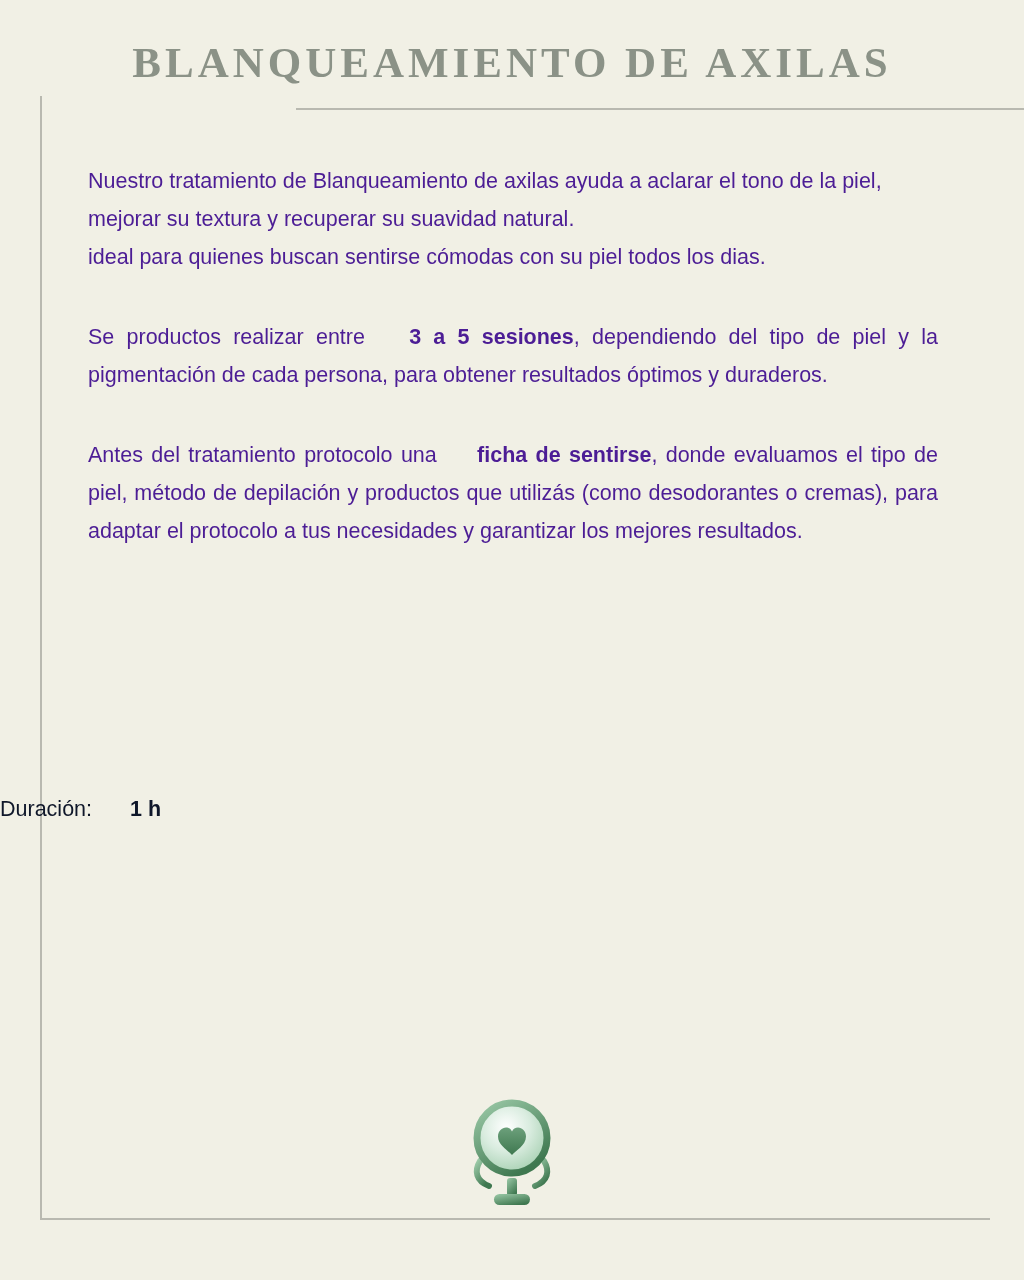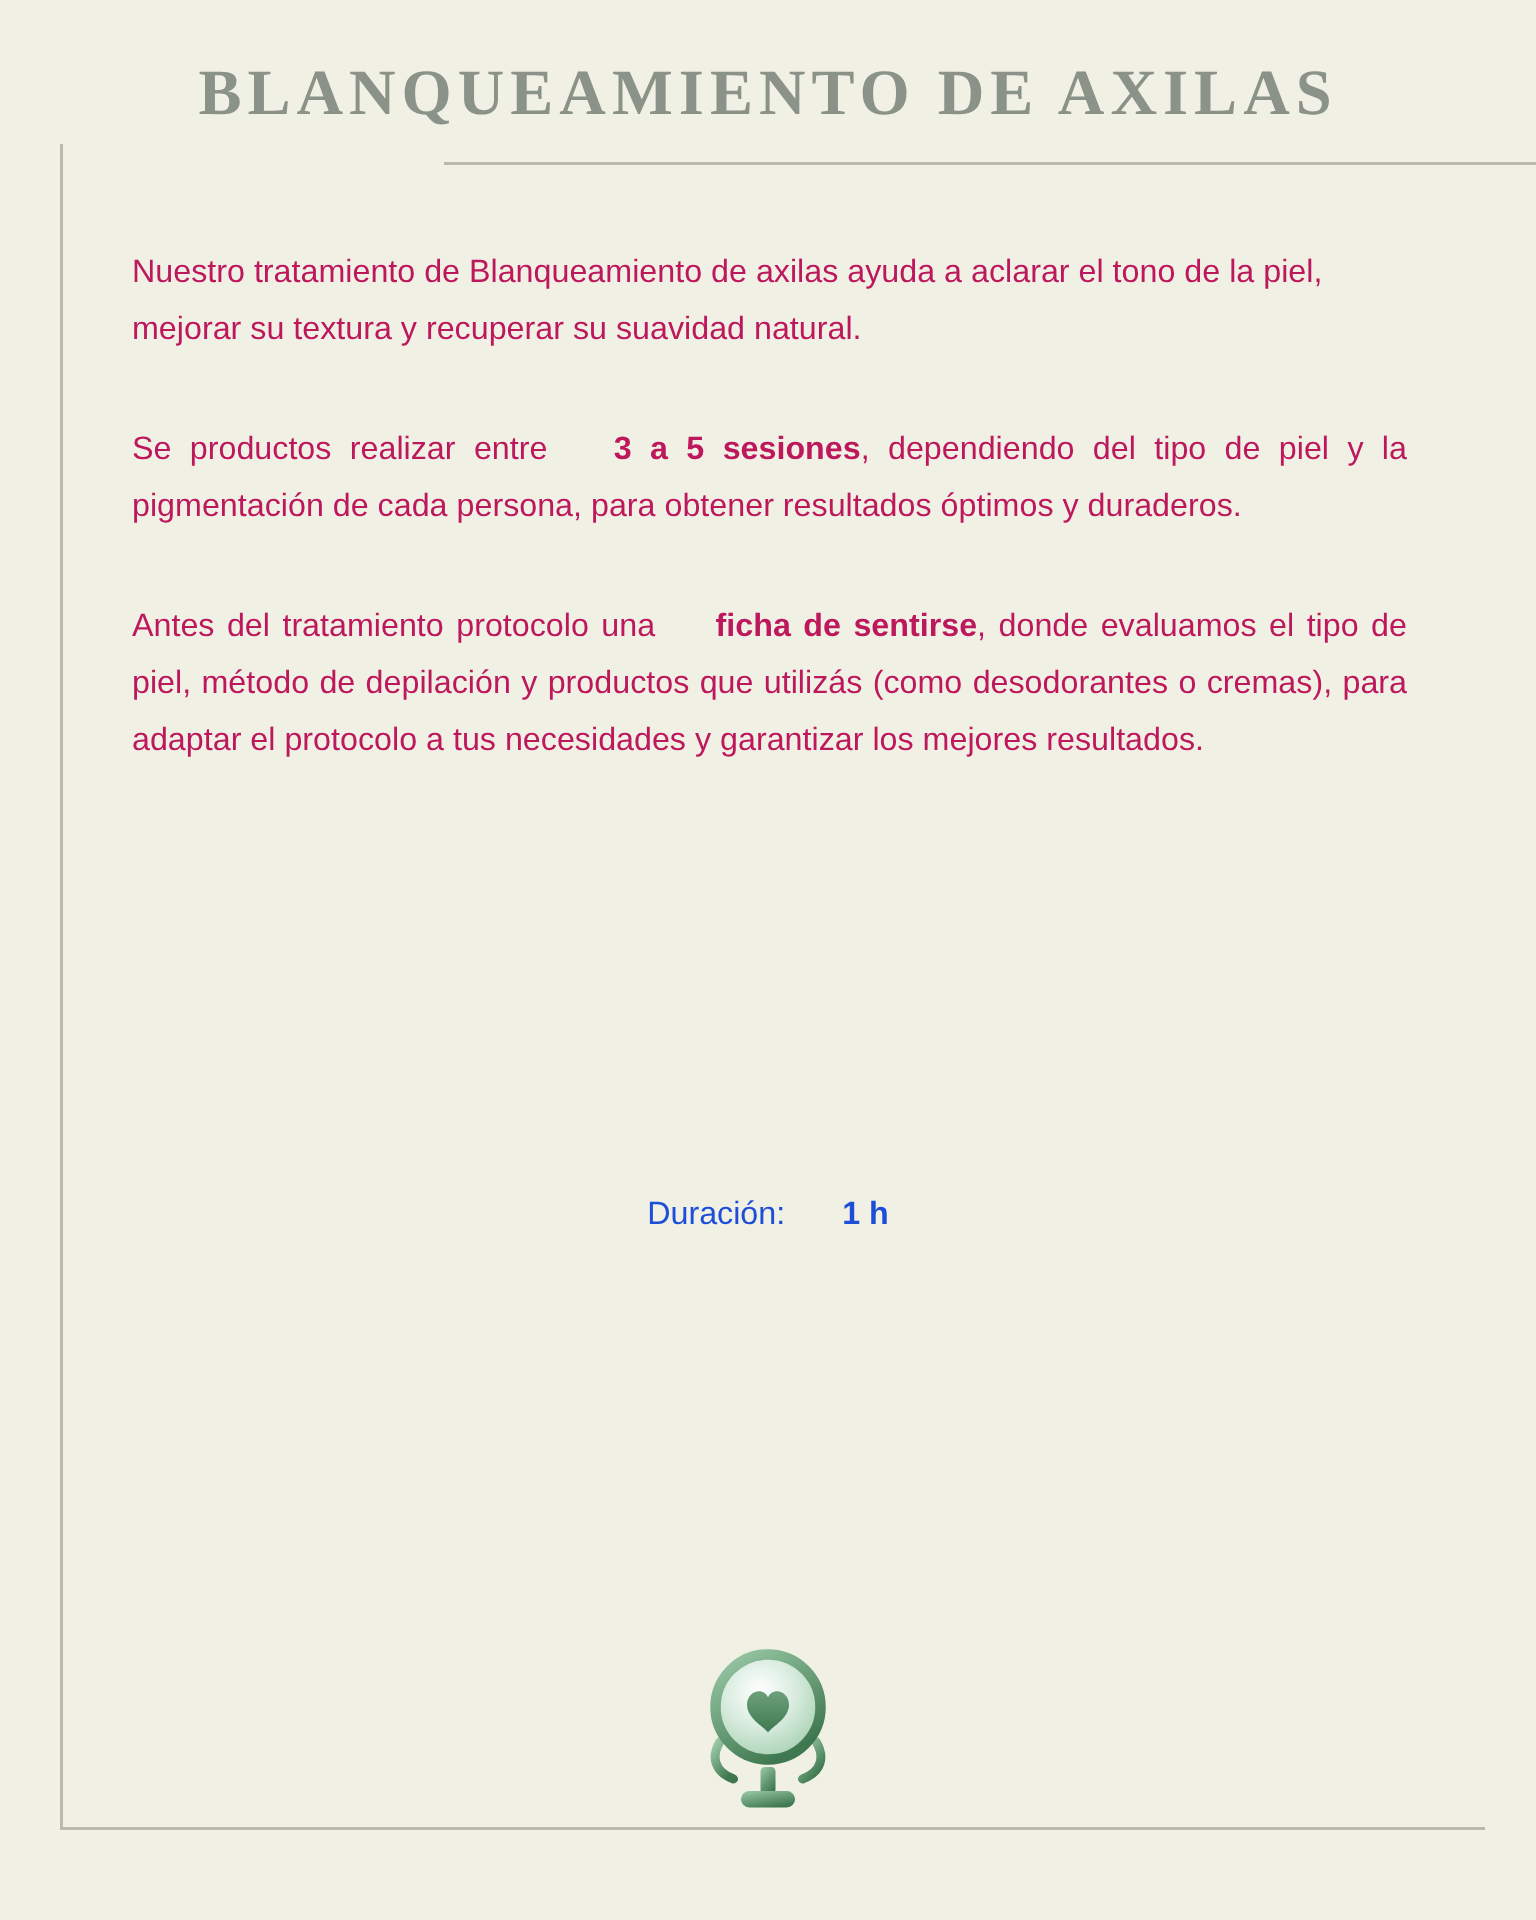--- a/index.html
+++ b/index.html
@@ -27,32 +27,32 @@
   .rule { background: #b9b9b0; position: absolute; }
   .rule-top    { top: 108px; left: 296px; right: 0; height: 2px; }
   .rule-left   { top: 96px;  left: 40px;  width: 2px; height: 1124px; }
   .rule-bottom { top: 1218px; left: 40px; width: 950px; height: 2px; }
 
   .content {
     position: absolute;
     left: 88px; top: 162px; width: 850px;
     font-size: 21.5px;
     line-height: 38px;
-    color: #be185d;
+    color: #4c1d95;
   }
   .para { margin-bottom: 42px; }
   .para.justify { text-align: justify; }
   .para b, .duration b { font-weight: 700; margin-left: 32px; }
 
   .duration {
     position: absolute;
     top: 797px; left: 0; width: 100%;
-    text-align: center;
+    text-align: left;
     font-size: 21.5px;
-    color: #1d4ed8;
+    color: #0f172a;
   }
 
   .icon-wrap {
     position: absolute;
     left: 50%; top: 1088px;
     transform: translateX(-50%);
     width: 122px; height: 128px;
   }
   .icon-wrap svg { display: block; width: 122px; height: 128px; }
 </style>
@@ -64,20 +64,21 @@
   <h1 class="title">BLANQUEAMIENTO DE AXILAS</h1>
 
   <div class="rule rule-top"></div>
   <div class="rule rule-left"></div>
   <div class="rule rule-bottom"></div>
 
   <div class="content">
 
     <p class="para">
       <span>Nuestro tratamiento de Blanqueamiento de axilas ayuda a aclarar el tono de la piel, mejorar su textura y recuperar su suavidad natural.</span><br>
+      <span>ideal para quienes buscan sentirse cómodas con su piel todos los dias.</span>
     </p>
 
     <p class="para justify">
       <span>Se productos realizar entre </span><b>3 a 5 sesiones</b><span>, dependiendo del tipo de piel y la pigmentación de cada persona, para obtener resultados óptimos y duraderos.</span>
     </p>
 
     <p class="para justify">
       <span>Antes del tratamiento protocolo una </span><b>ficha de sentirse</b><span>, donde evaluamos el tipo de piel, método de depilación y productos que utilizás (como desodorantes o cremas), para adaptar el protocolo a tus necesidades y garantizar los mejores resultados.</span>
     </p>
 

